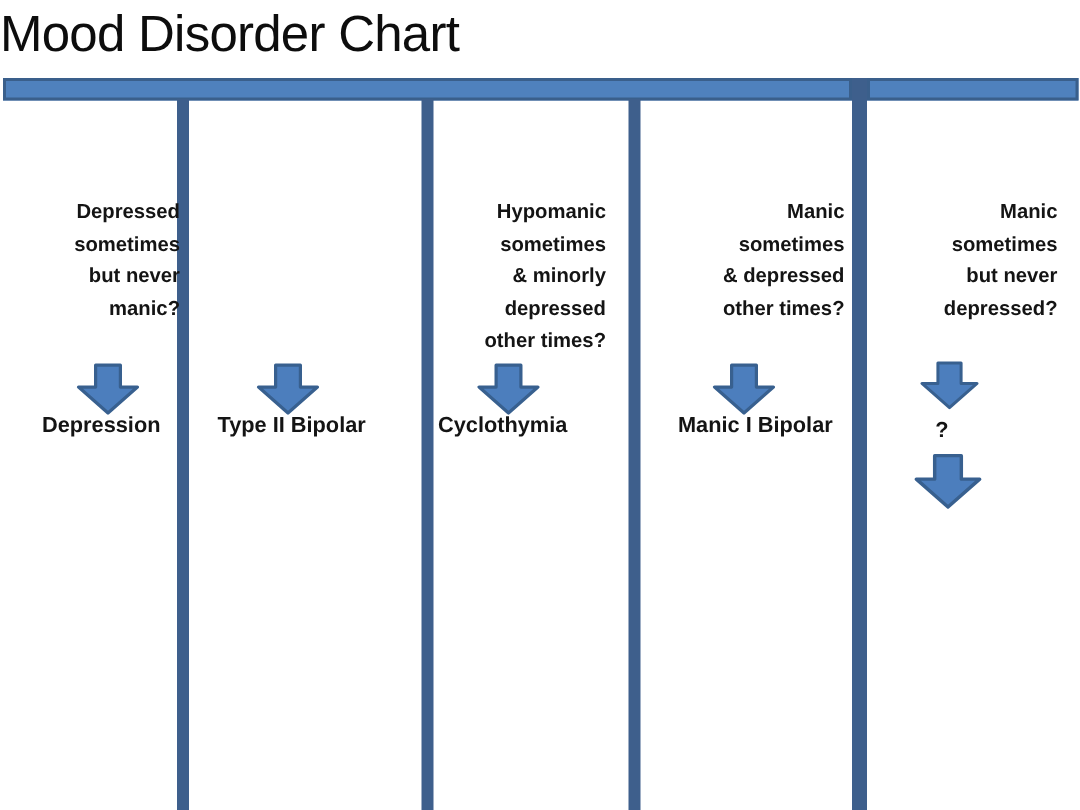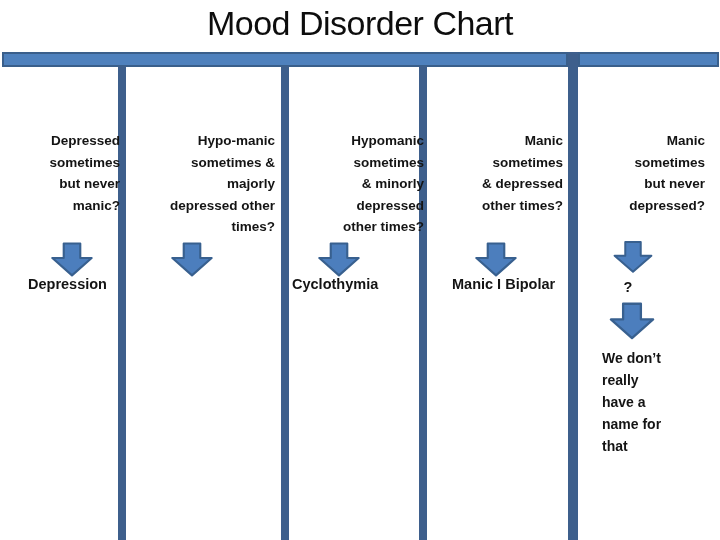--- a/index.html
+++ b/index.html
@@ -9,21 +9,21 @@
     height: 540px;
     background: #FFFFFF;
     overflow: hidden;
     font-family: "Liberation Sans", sans-serif;
     color: #141414;
   }
   .title {
     position: absolute;
     top: 4px; left: 0;
     width: 720px;
-    text-align: center;
+    text-align: left;
     font-size: 34px;
     font-weight: 400;
     letter-spacing: -0.5px;
     color: #0d0d0d;
     white-space: nowrap;
   }
   .hbar {
     position: absolute;
     top: 52px;
     height: 15px;
@@ -46,21 +46,21 @@
     position: absolute;
     top: 130px;
     font-size: 13.5px;
     font-weight: 600;
     line-height: 21.5px;
     white-space: pre-line;
     text-align: right;
   }
   .q1 { left: 28px;  width: 92px;  }
   .q2 { left: 145px; width: 130px; }
-  .q3 { left: 294px; width: 110px; margin-left: 20px; }
+  .q3 { left: 294px; width: 110px; }
   .q4 { left: 453px; width: 110px; }
   .q5 { left: 595px; width: 110px; }
   .answer {
     position: absolute;
     top: 276px;
     font-size: 14.5px;
     font-weight: 700;
     white-space: nowrap;
   }
   .a1 { left: 28px; }
@@ -98,25 +98,20 @@
 
   <div class="vbar v1"></div>
   <div class="vbar v2"></div>
   <div class="vbar v3"></div>
   <div class="vbar v4"></div>
 
   <div class="question q1">Depressed
 sometimes
 but never
 manic?</div>
-  <div class="question q2">Hypo-manic
-sometimes &amp;
-majorly
-depressed other
-times?</div>
   <div class="question q3">Hypomanic
 sometimes
 &amp; minorly
 depressed
 other times?</div>
   <div class="question q4">Manic
 sometimes
 &amp; depressed
 other times?</div>
   <div class="question q5">Manic
@@ -149,23 +144,19 @@
         <path d="M13.5 1.5 H30.5 V16.5 H42.2 L22 34.3 L1.8 16.5 H13.5 Z" fill="#4C7EBD" stroke="#38608F" stroke-width="2.2" stroke-linejoin="round"></path>
       </svg>
   </div>
   <div class="arrow ar6">
     <svg viewBox="0 0 44 36">
         <path d="M13.5 1.5 H30.5 V16.5 H42.2 L22 34.3 L1.8 16.5 H13.5 Z" fill="#4C7EBD" stroke="#38608F" stroke-width="2.2" stroke-linejoin="round"></path>
       </svg>
   </div>
 
   <div class="answer a1">Depression</div>
+  <div class="answer a2">Type II Bipolar</div>
   <div class="answer a3">Cyclothymia</div>
   <div class="answer a4">Manic I Bipolar</div>
   <div class="answer a5">?</div>
 
-  <div class="followup">We don’t
-really
-have a
-name for
-that</div>
 
 </div>
 
 </body></html>

